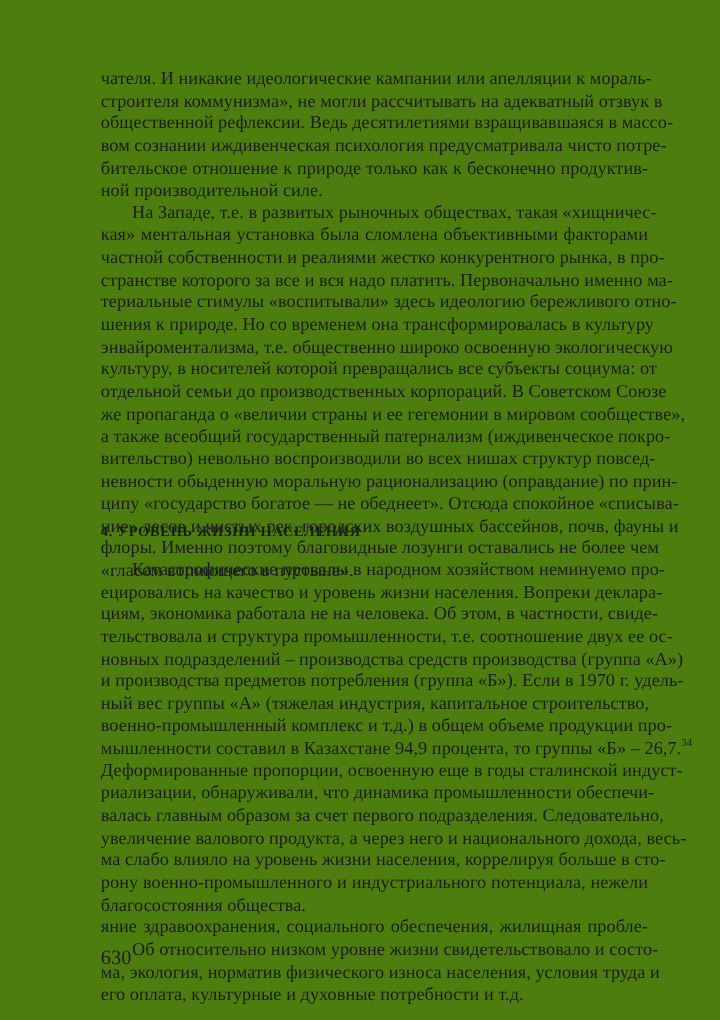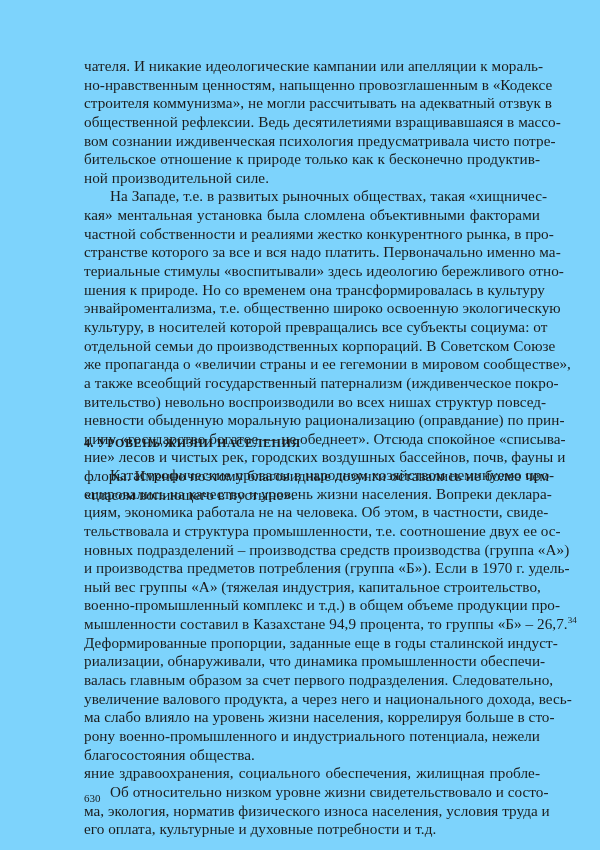--- a/index.html
+++ b/index.html
@@ -12,21 +12,21 @@
       height: 850px;
       position: relative;
       overflow: hidden;
       font-family: "Liberation Serif", "DejaVu Serif", serif;
       color: #1c1c1c;
     }
     .page {
       position: absolute;
       left: 0; top: 0;
       width: 600px; height: 850px;
-      background: #7dd3fc;
+      background: #4d7c0f;
     }
     .text-block {
       position: absolute;
       left: 84px;
       width: 456px;
     }
     .line {
       height: 18.65px;
       line-height: 18.65px;
       font-size: 15.2px;
@@ -57,34 +57,33 @@
     }
     .footnote-ref {
       font-size: 9px;
       vertical-align: super;
       line-height: 0;
     }
     .page-number {
       position: absolute;
       left: 84px;
       top: 789px;
-      font-size: 11px;
+      font-size: 17px;
       line-height: 18px;
     }
   </style>
 </head>
 <body>
 
 <div class="page">
 
   <div class="text-block block-1">
 
     <div>
       <div class="line">чателя. И никакие идеологические кампании или апелляции к мораль-</div>
-      <div class="line">но-нравственным ценностям, напыщенно провозглашенным в «Кодексе</div>
       <div class="line">строителя коммунизма», не могли рассчитывать на адекватный отзвук в</div>
       <div class="line">общественной рефлексии. Ведь десятилетиями взращивавшаяся в массо-</div>
       <div class="line">вом сознании иждивенческая психология предусматривала чисто потре-</div>
       <div class="line">бительское отношение к природе только как к бесконечно продуктив-</div>
       <div class="line last">ной производительной силе.</div>
     </div>
 
     <div>
       <div class="line indent">На Западе, т.е. в развитых рыночных обществах, такая «хищничес-</div>
       <div class="line">кая» ментальная установка была сломлена объективными факторами</div>
@@ -112,21 +111,21 @@
     <div>
       <div class="line indent">Катастрофические провалы в народном хозяйством неминуемо про-</div>
       <div class="line">ецировались на качество и уровень жизни населения. Вопреки деклара-</div>
       <div class="line">циям, экономика работала не на человека. Об этом, в частности, свиде-</div>
       <div class="line">тельствовала и структура промышленности, т.е. соотношение двух ее ос-</div>
       <div class="line">новных подразделений – производства средств производства (группа «А»)</div>
       <div class="line">и производства предметов потребления (группа «Б»). Если в 1970 г. удель-</div>
       <div class="line">ный вес группы «А» (тяжелая индустрия, капитальное строительство,</div>
       <div class="line">военно-промышленный комплекс и т.д.) в общем объеме продукции про-</div>
       <div class="line"><span>мышленности составил в Казахстане 94,9 процента, то группы «Б» – 26,7.</span><span class="footnote-ref">34</span></div>
-      <div class="line">Деформированные пропорции, заданные еще в годы сталинской индуст-</div>
+      <div class="line">Деформированные пропорции, освоенную еще в годы сталинской индуст-</div>
       <div class="line">риализации, обнаруживали, что динамика промышленности обеспечи-</div>
       <div class="line">валась главным образом за счет первого подразделения. Следовательно,</div>
       <div class="line">увеличение валового продукта, а через него и национального дохода, весь-</div>
       <div class="line">ма слабо влияло на уровень жизни населения, коррелируя больше в сто-</div>
       <div class="line">рону военно-промышленного и индустриального потенциала, нежели</div>
       <div class="line last">благосостояния общества.</div>
     </div>
     <div>
       <div class="line">яние  здравоохранения, социального обеспечения, жилищная пробле-</div>
       <div class="line indent">Об относительно низком уровне жизни свидетельствовало и состо-</div>

